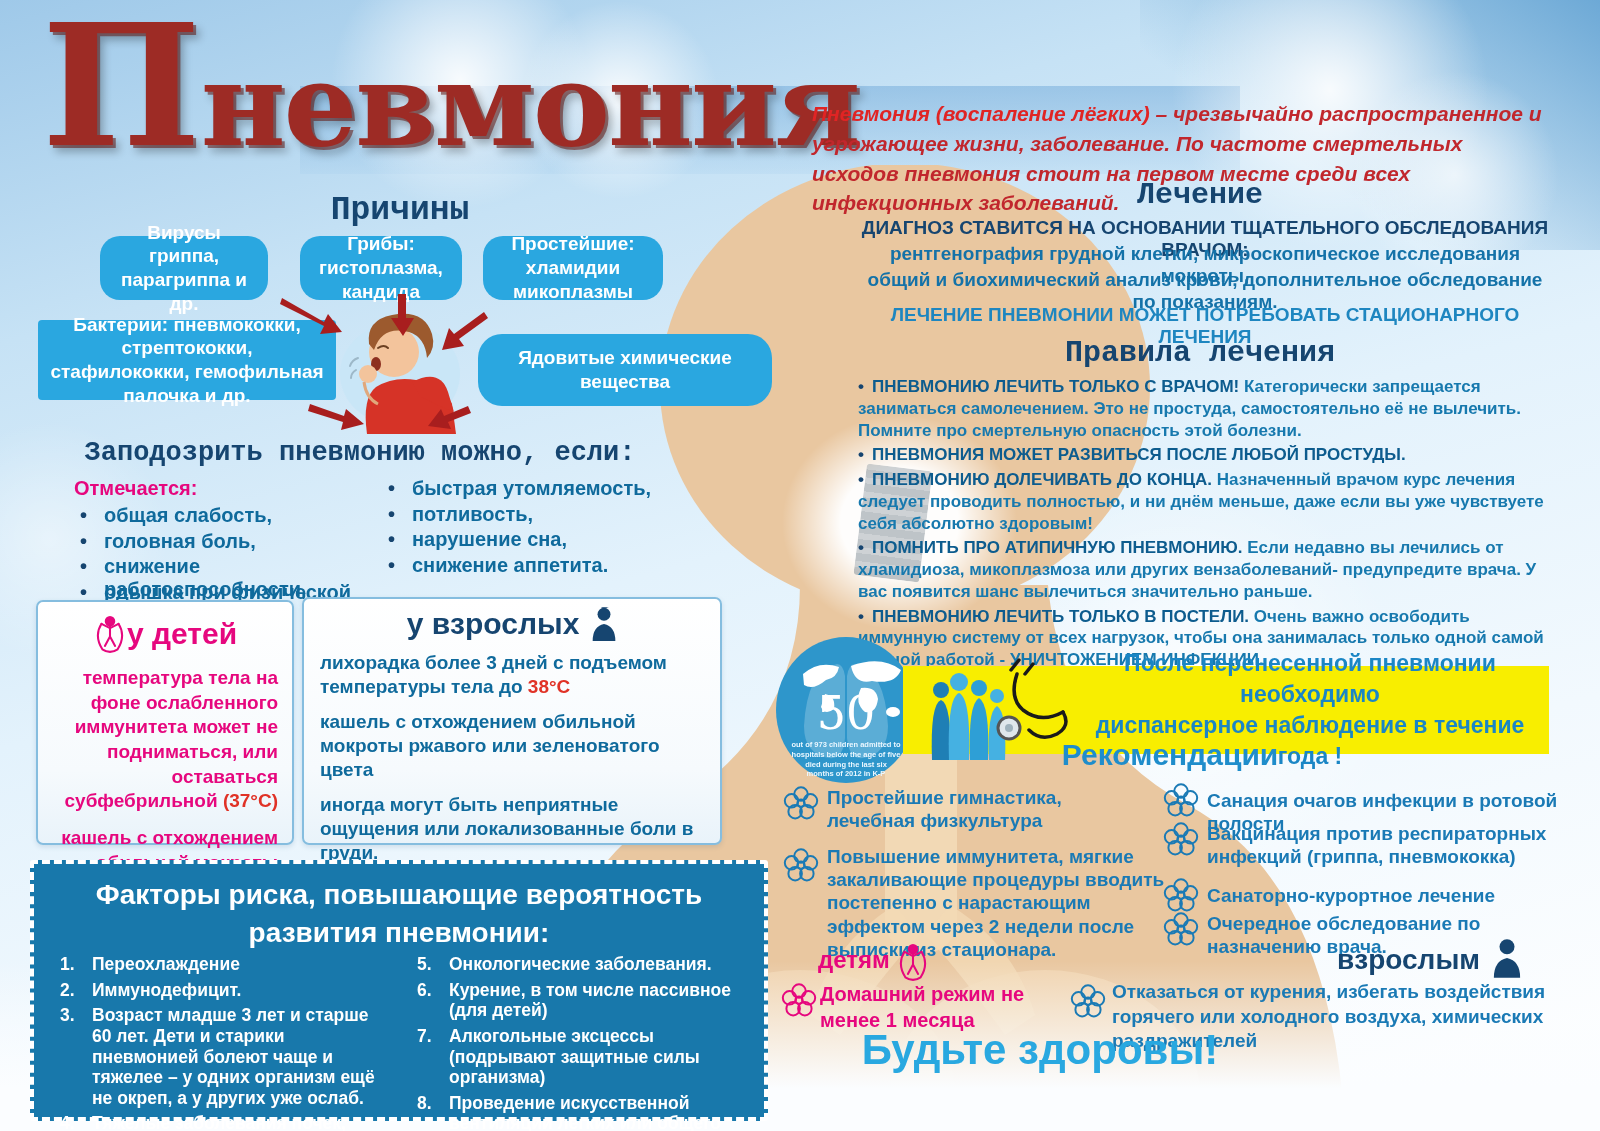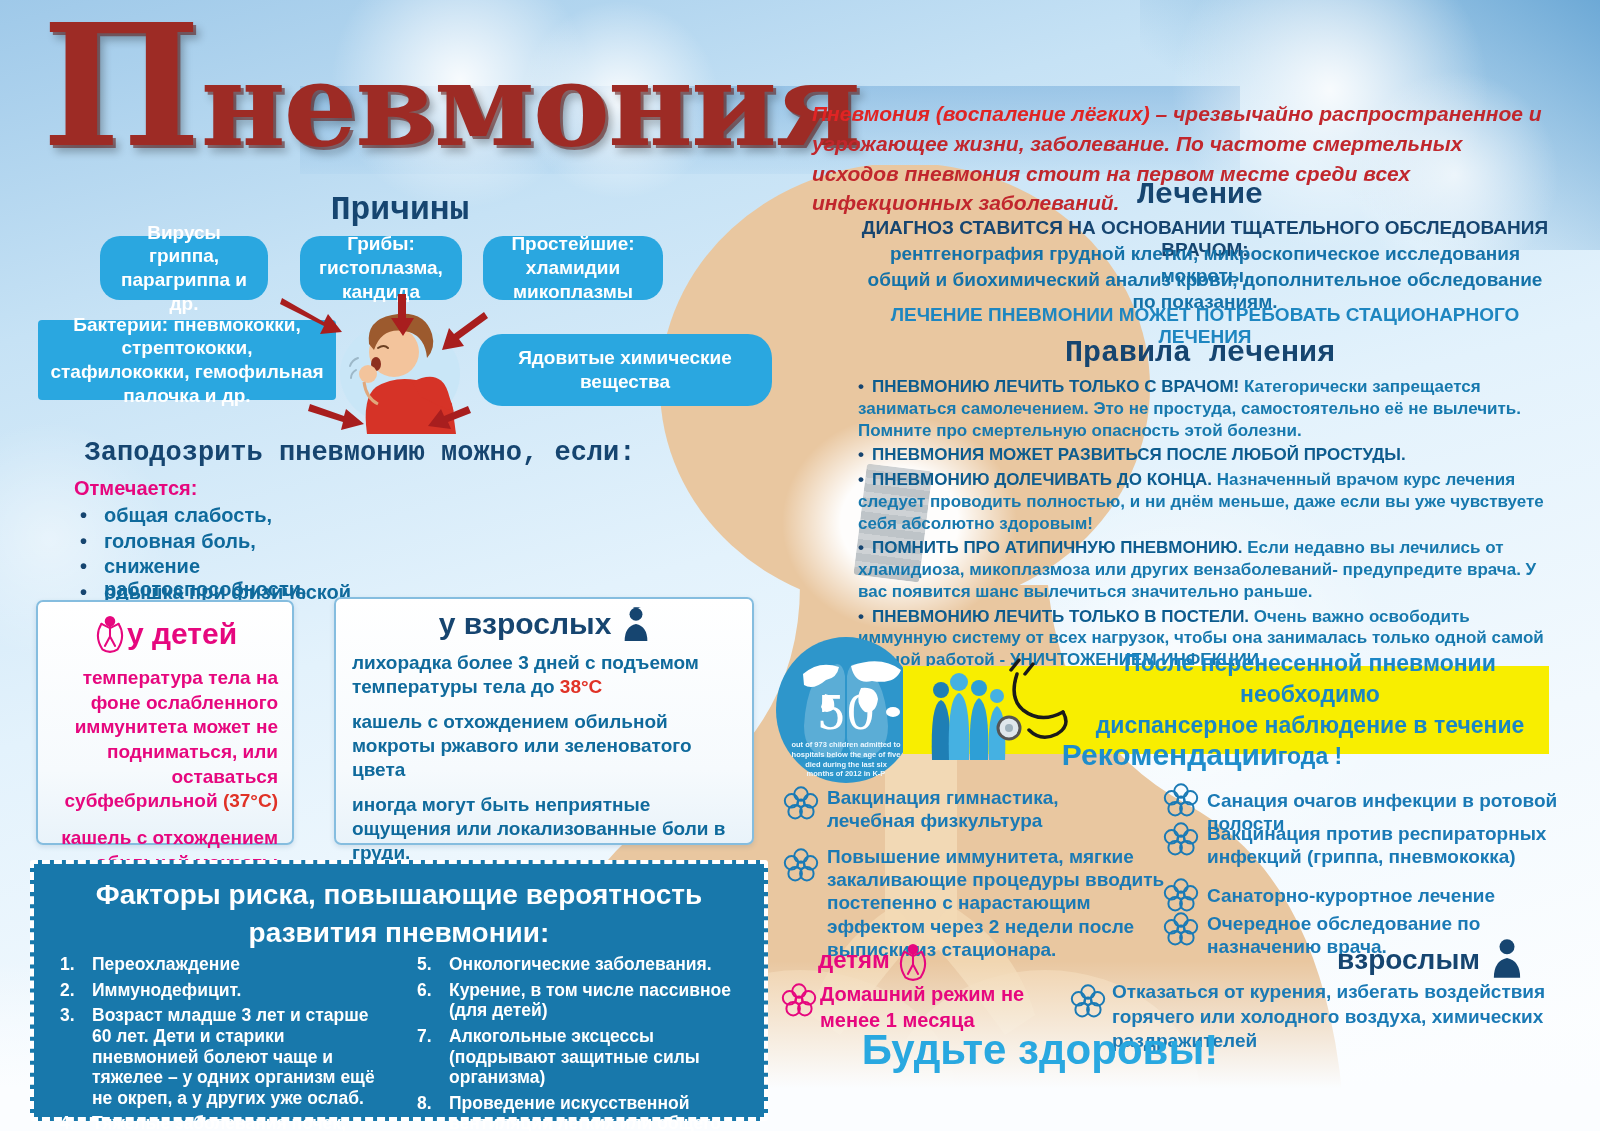--- a/index.html
+++ b/index.html
@@ -39,21 +39,21 @@
   .sus-left{left:74px;top:504px;width:320px;}
   .sus-right{left:382px;top:477px;width:300px;}
   
   .wbox{position:absolute;background:linear-gradient(180deg,#ffffff 0%,#f6fafd 70%,#e9f3fa 100%);
     border:2px solid #85bddf;border-radius:7px;box-shadow:0 2px 5px rgba(40,90,130,.15);box-sizing:border-box;}
   .kids-box{left:36px;top:600px;width:258px;height:245px;padding:12px 14px;}
   .kids-head{display:flex;align-items:center;justify-content:center;}
   .kids-head .lbl{font-size:30px;font-weight:bold;}
   .kids-box p{margin:12px 0 0;font-size:19px;font-weight:bold;color:#e6077e;text-align:right;line-height:1.3;}
   .temp-red{color:#e03226;}
-  .adult-box{left:302px;top:597px;width:420px;height:248px;padding:8px 16px;margin-left:32px;}
+  .adult-box{left:302px;top:597px;width:420px;height:248px;padding:8px 16px;}
   .adult-head{display:flex;align-items:center;justify-content:center;gap:12px;color:#164570;}
   .adult-head .lbl{font-size:30px;font-weight:bold;}
   .adult-box p{margin:10px 0 0;font-size:19px;font-weight:bold;color:#0f6a9c;line-height:1.28;}
   .fever{color:#e03226;}
   
   .risk{left:30px;top:860px;width:738px;height:261px;background:#1878ab;border:4px dashed #ffffff;
     box-sizing:border-box;border-radius:3px;color:#fff;}
   .risk-h{margin-top:12px;font-size:28px;font-weight:bold;text-align:center;line-height:1.35;color:#fff;}
   .risk-cols{position:absolute;left:26px;top:90px;width:686px;display:flex;gap:28px;}
   .risk-col{flex:1;}
@@ -163,20 +163,26 @@
     </g>
   </svg>
 
   <div class="layer h-navy suspect-h">Заподозрить пневмонию можно, если:</div>
   <div class="layer pink suspect-label">Отмечается:</div>
   <ul class="layer blist sus-left">
     <li>общая слабость,</li>
     <li>головная боль,</li>
     <li>снижение работоспособности,</li>
     <li>одышка при физической нагрузке и в покое</li>
+  </ul>
+  <ul class="layer blist sus-right">
+    <li>быстрая утомляемость,</li>
+    <li>потливость,</li>
+    <li>нарушение сна,</li>
+    <li>снижение аппетита.</li>
   </ul>
 
   <div class="layer wbox kids-box">
     <div class="kids-head">
       <svg class="flower pink2" style="position:static;width:34px;height:40px;color:#e6077e;" viewBox="0 0 40 46">
         <g stroke="currentColor" fill="none" stroke-width="2.4" stroke-linecap="round">
           <circle cx="20" cy="8" r="5" fill="currentColor"></circle>
           <path d="M20 13 L20 26"></path>
             <path d="M20 16 L10 11 M20 16 L30 11"></path>
           <path d="M20 26 L14 37 M20 26 L26 37"></path>
@@ -324,21 +330,21 @@
   <svg class="flower blue" style="left:783px;top:786px;" viewBox="0 0 40 40">
       <g fill="none" stroke="currentColor" stroke-width="2.2">
         <circle cx="20" cy="9" r="7.5"></circle>
         <circle cx="30.5" cy="16.5" r="7.5"></circle>
         <circle cx="26.5" cy="28.5" r="7.5"></circle>
         <circle cx="13.5" cy="28.5" r="7.5"></circle>
         <circle cx="9.5" cy="16.5" r="7.5"></circle>
         <circle cx="20" cy="19" r="4"></circle>
       </g>
     </svg>
-  <div class="rec-text" style="left:827px;top:786px;width:300px;">Вакцинация гимнастика, лечебная физкультура</div>
+  <div class="rec-text" style="left:827px;top:786px;width:300px;">Простейшие гимнастика, лечебная физкультура</div>
 
   <svg class="flower blue" style="left:783px;top:848px;" viewBox="0 0 40 40">
       <g fill="none" stroke="currentColor" stroke-width="2.2">
         <circle cx="20" cy="9" r="7.5"></circle>
         <circle cx="30.5" cy="16.5" r="7.5"></circle>
         <circle cx="26.5" cy="28.5" r="7.5"></circle>
         <circle cx="13.5" cy="28.5" r="7.5"></circle>
         <circle cx="9.5" cy="16.5" r="7.5"></circle>
         <circle cx="20" cy="19" r="4"></circle>
       </g>

